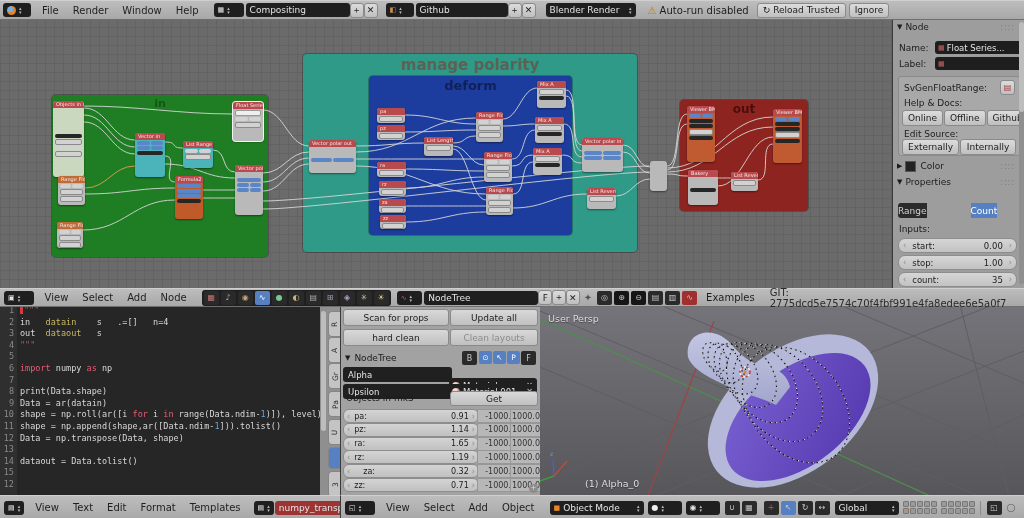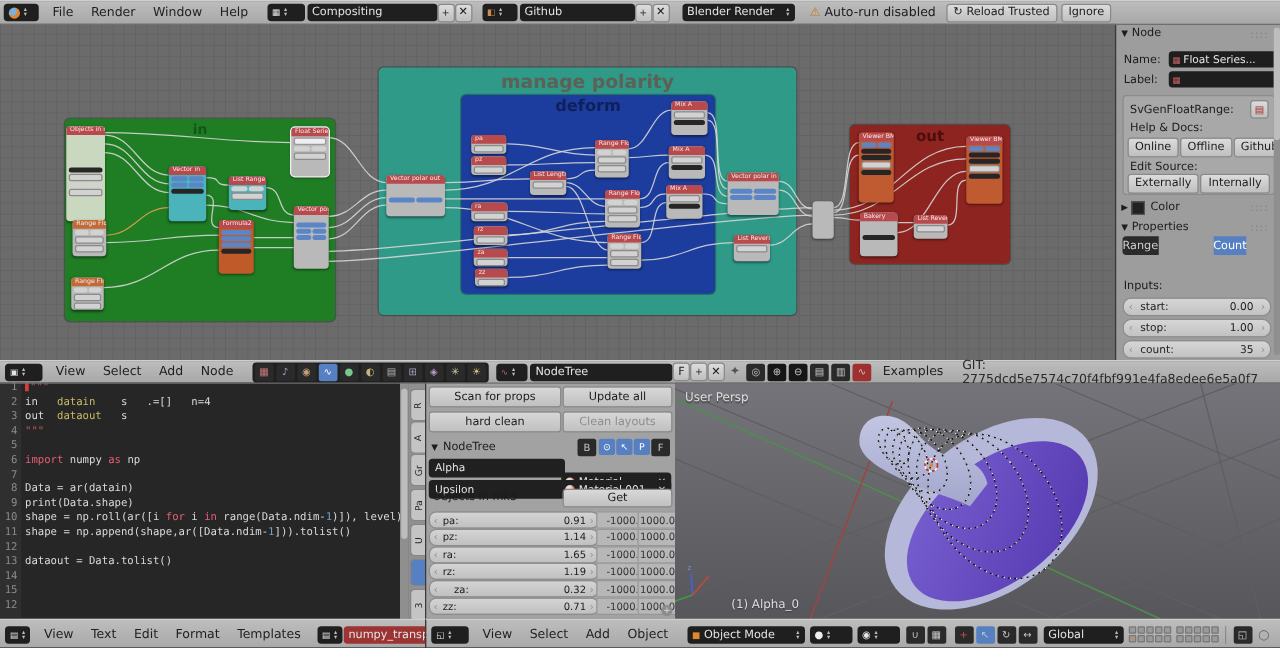--- a/index.html
+++ b/index.html
@@ -501,21 +501,21 @@
           <span style="font-size:7px;margin-right:3px;">▶</span>
           <span style="width:9px;height:9px;background:#222;display:inline-block;margin-right:4px;border:1px solid #555;"></span>
           <span>Color</span>
           <span class="grip">::::</span>
         </div>
       <div class="ph" style="top:158px;">
           <span style="font-size:7px;margin-right:3px;">▼</span>
           <span>Properties</span>
           <span class="grip">::::</span>
         </div>
-      <div class="seg" style="left:5px;right:8px;top:171px;gap:44px;">
+      <div class="seg" style="left:5px;right:8px;top:185px;gap:44px;">
           <div>Range</div>
           <div class="on">Count</div>
           <div>Step</div>
         </div>
       <div style="position:absolute;left:6px;top:206px;">Inputs:</div>
       <div>
           <div class="numpill" style="left: 5px; right: 8px; top: 220px;">
             <span class="aro">‹</span>
             <span class="lab">start:</span>
             <span class="val">0.00</span>
@@ -613,24 +613,25 @@
         <div>12</div>
       </div>
     <div id="code">
         <div><span class="caret"></span><span class="cs">"""</span></div>
         <div><span class="cd">in   </span><span class="cy">datain</span><span class="cd">    s   .=[]   n=4</span></div>
         <div><span class="cd">out  </span><span class="cy">dataout</span><span class="cd">   s</span></div>
         <div><span class="cs">"""</span></div>
         <div></div>
         <div><span class="ck">import</span><span class="cd"> numpy </span><span class="ck">as</span><span class="cd"> np</span></div>
         <div></div>
+        <div><span class="cd">print(Data.shape)</span></div>
         <div><span class="cd">Data = ar(datain)</span></div>
-        <div><span class="cd">print(Data.shape)</span></div>
         <div><span class="cd">shape = np.roll(ar([i </span><span class="ck">for</span><span class="cd"> i </span><span class="ck">in</span><span class="cd"> range(Data.ndim-</span><span class="cn">1</span><span class="cd">)]), level)</span></div>
         <div><span class="cd">shape = np.append(shape,ar([Data.ndim-</span><span class="cn">1</span><span class="cd">])).tolist()</span></div>
+        <div><span class="cd">Data = np.transpose(Data, shape)</span></div>
         <div></div>
         <div><span class="cd">dataout = Data.tolist()</span></div>
       </div>
   </div>
   <div id="tescroll">
       <div class="th"></div>
     </div>
 
   <div id="tabstrip">
       <div class="ttab" style="top: 6px; height: 24px;">

